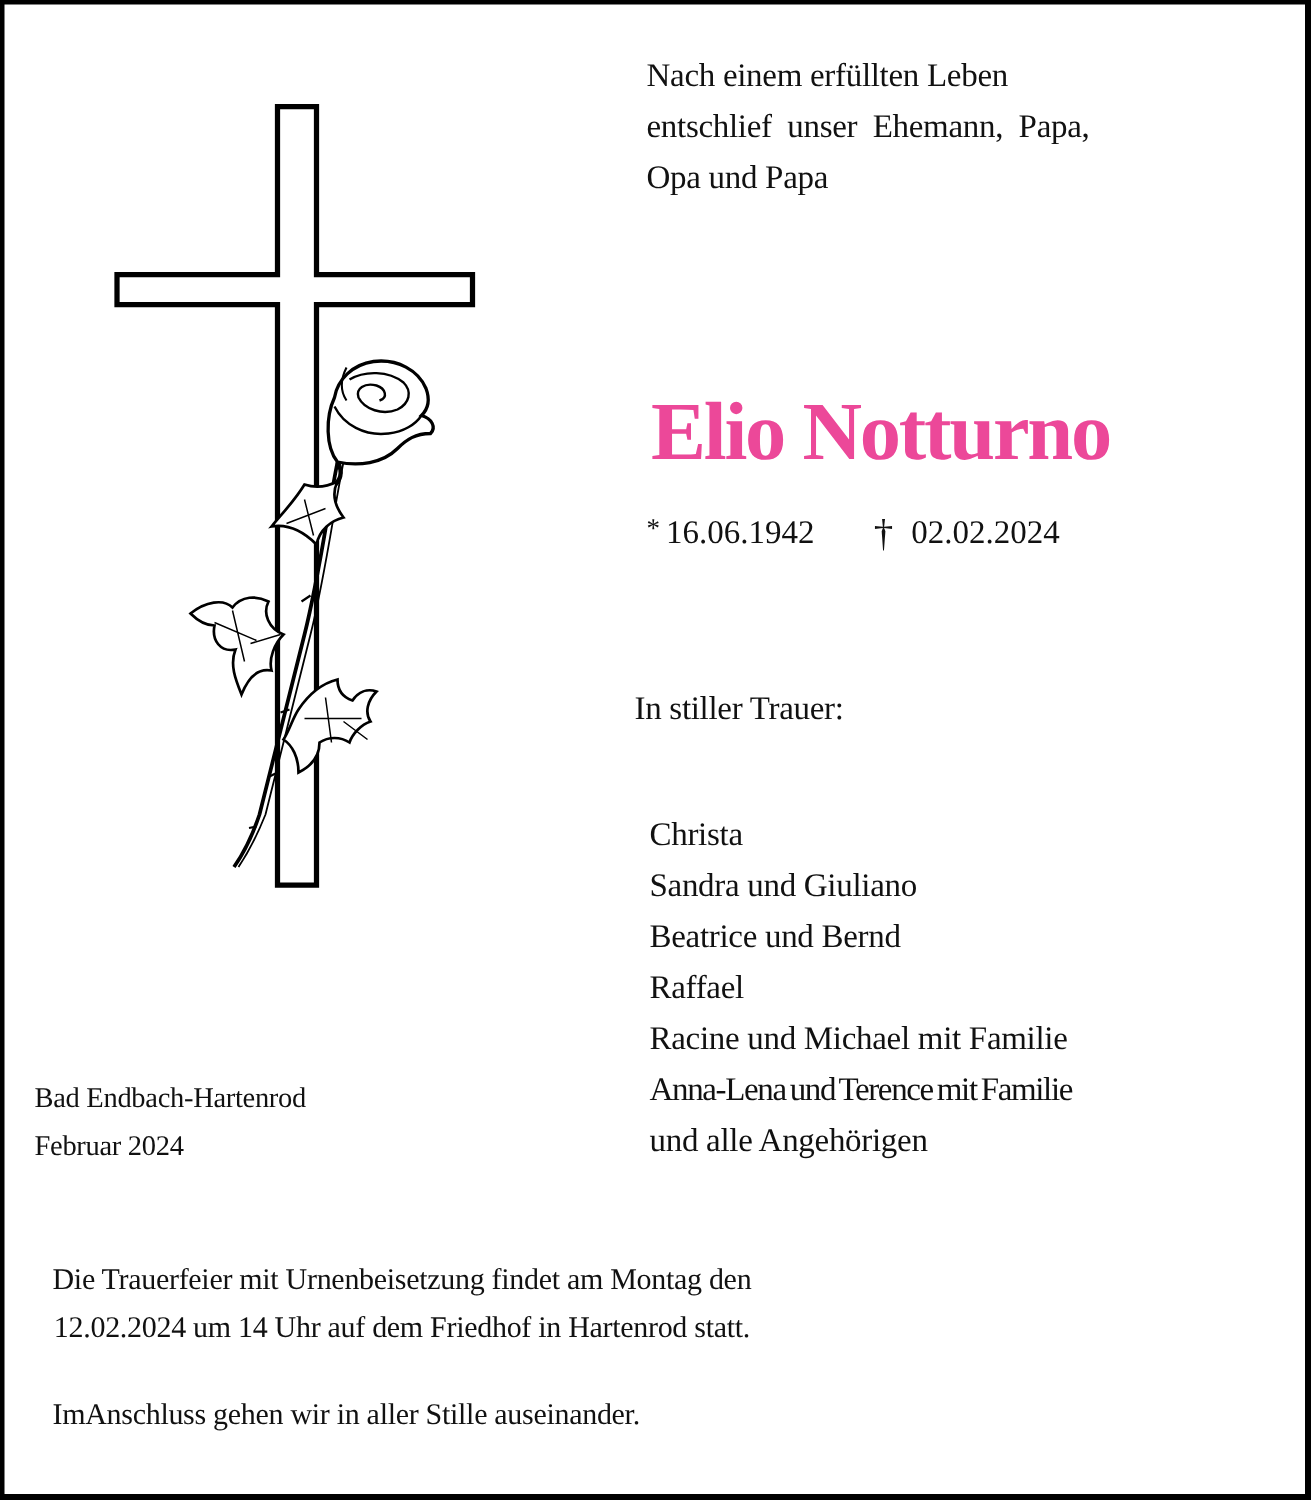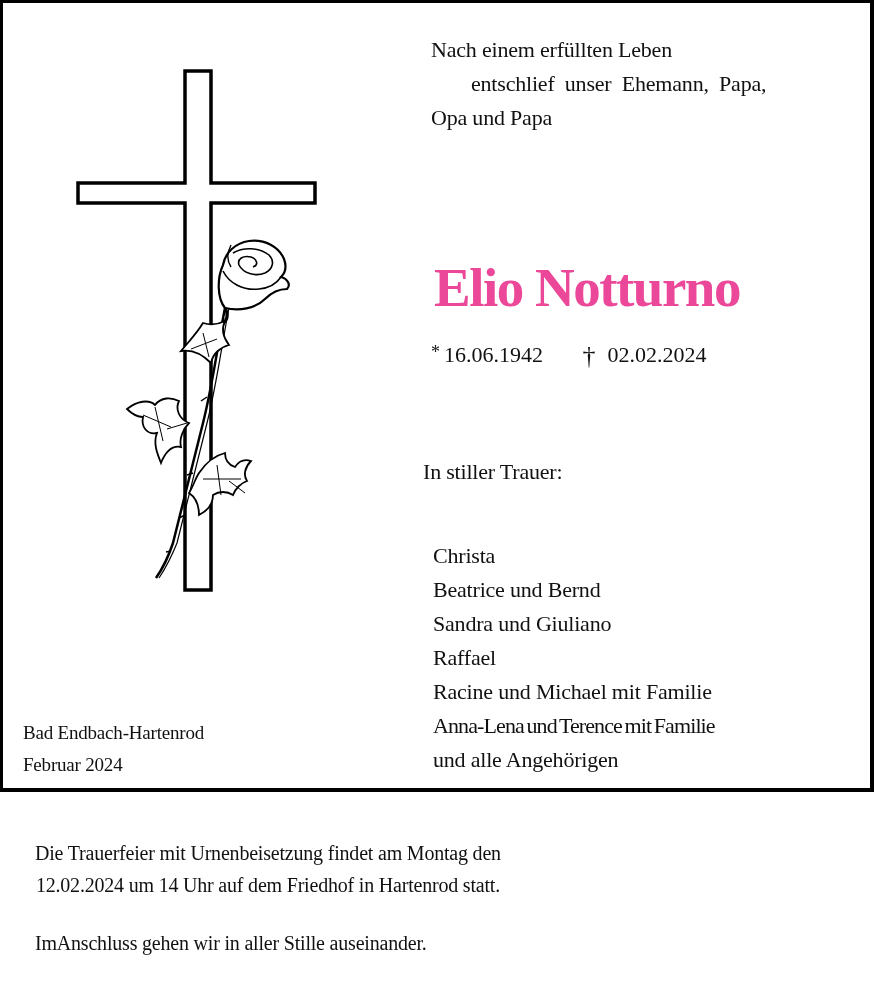--- a/index.html
+++ b/index.html
@@ -1,23 +1,23 @@
 <!DOCTYPE html>
 <html><head>
 <meta charset="utf-8">
 <style>
   html, body { margin: 0; padding: 0; background: #ffffff; }
   body { width: 874px; height: 1000px; position: relative; overflow: hidden;
          font-family: "Liberation Serif", "DejaVu Serif", serif; color: #111111; }
-  .frame { position: absolute; left: 0; top: 0; width: 874px; height: 792px; box-sizing: border-box;
+  .frame { position: absolute; left: 0; top: 0; width: 874px; height: 1000px; box-sizing: border-box;
            border-left: 3px solid #000; border-top: 3px solid #000;
            border-right: 4px solid #000; border-bottom: 4px solid #000; background: #fff; }
   .txt { position: absolute; font-size: 22px; line-height: 34px; white-space: nowrap; letter-spacing: -0.2px; }
   .intro { left: 428px; top: 30px; }
-  .intro .line2 { word-spacing: 5px; margin-left: 40px; }
+  .intro .line2 { word-spacing: 5px; }
   .name { position: absolute; left: 431px; top: 250px; font-size: 55px; font-weight: bold;
           letter-spacing: -1.5px; line-height: 70px; white-space: nowrap; color: #ec4899; }
   .dates { position: absolute; left: 428px; top: 332px; font-size: 22px; line-height: 34px; white-space: nowrap; }
   .dates .death { margin-left: 34px; }
   .dates .dagger { display: inline-block; font-size: 26px; margin-right: 12px; transform: translateY(2px); }
   .dates .star { font-size: 18px; vertical-align: 4px; margin-right: 4px; }
   .mourn-label { left: 420px; top: 452px; }
   .mourners { left: 430px; top: 536px; }
   .mourners .tight { letter-spacing: -0.9px; word-spacing: -2px; }
   .place { left: 20px; top: 714px; font-size: 19px; line-height: 32px; }
@@ -75,22 +75,22 @@
     <span class="star">*</span><span>16.06.1942</span>
     <span class="death">
       <span class="dagger">†</span><span>02.02.2024</span>
     </span>
   </div>
 
   <div class="txt mourn-label">In stiller Trauer:</div>
 
   <div class="txt mourners">
     <div>Christa</div>
+    <div>Sandra und Giuliano</div>
     <div>Beatrice und Bernd</div>
-    <div>Sandra und Giuliano</div>
     <div>Raffael</div>
     <div>Racine und Michael mit Familie</div>
     <div class="tight">Anna-Lena und Terence mit Familie</div>
     <div>und alle Angehörigen</div>
   </div>
 
   <div class="txt place">
     <div>Bad Endbach-Hartenrod</div>
     <div>Februar 2024</div>
   </div>

